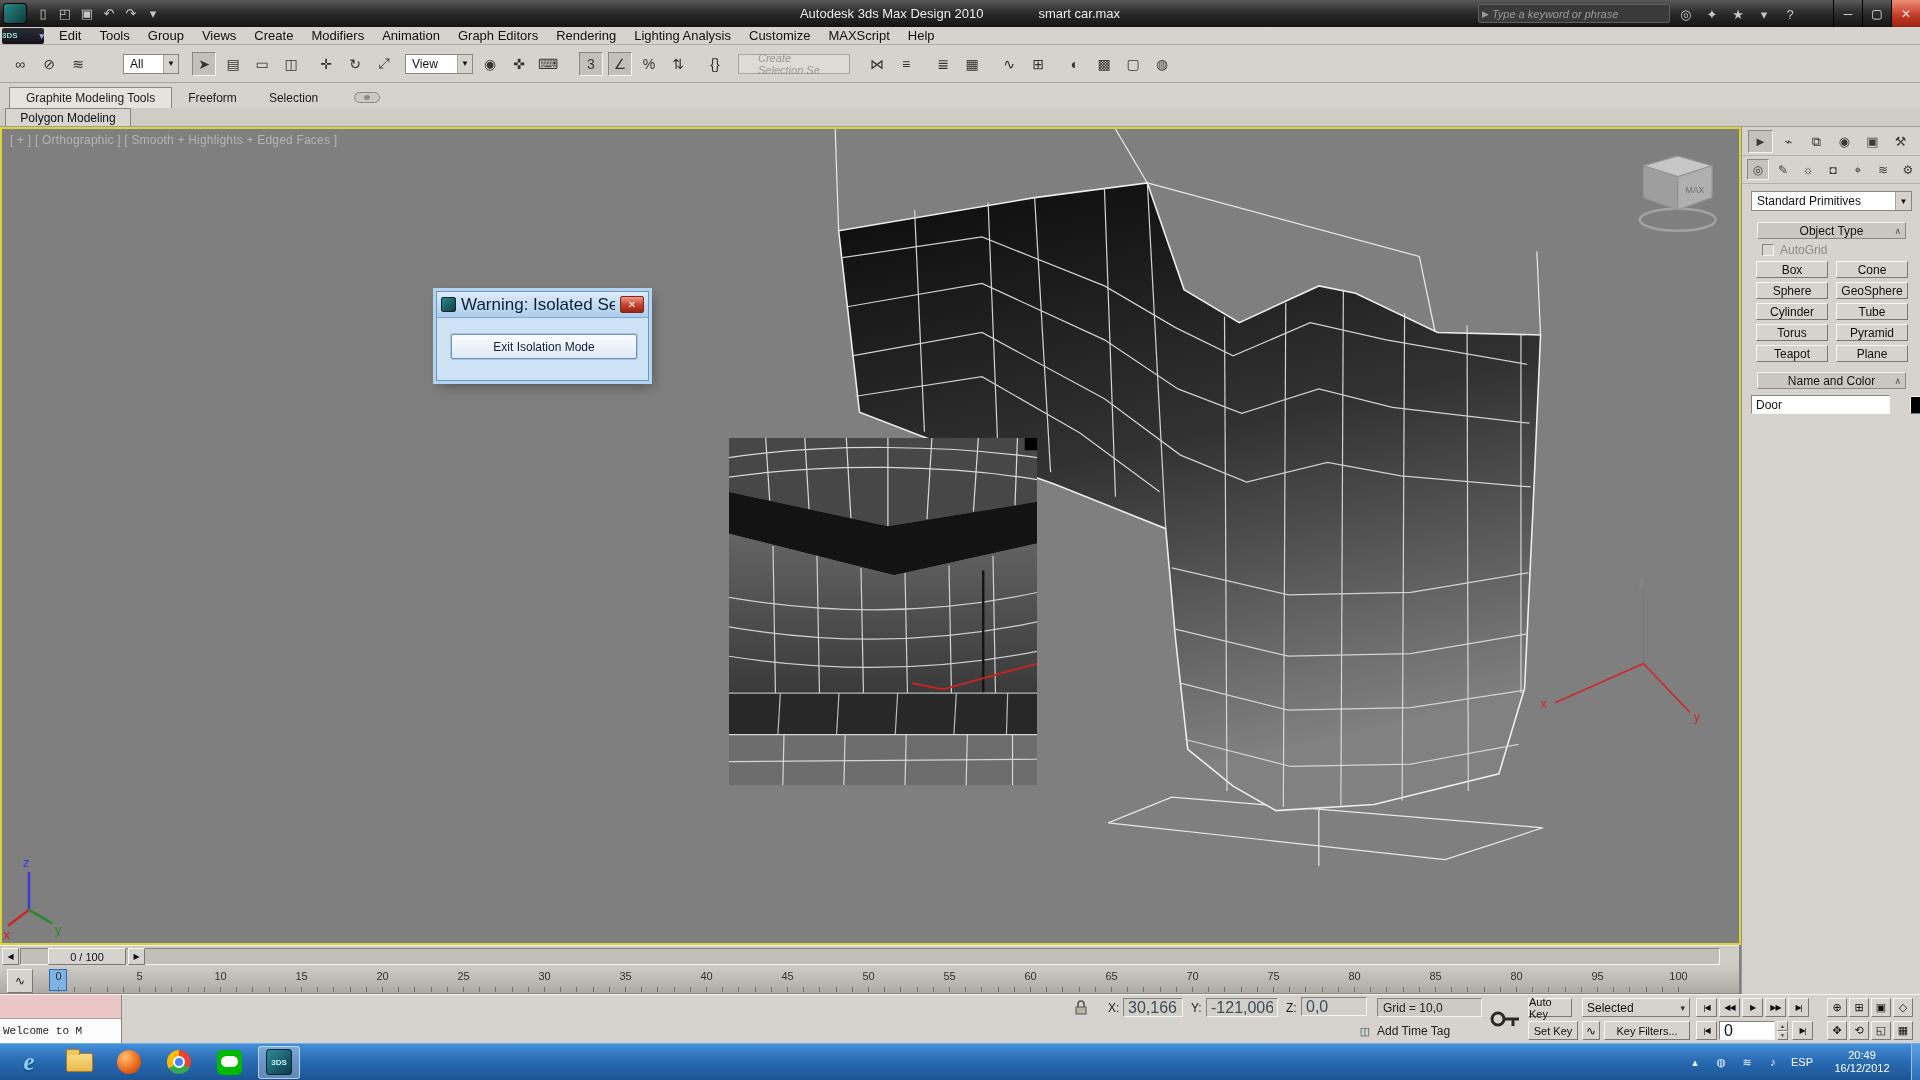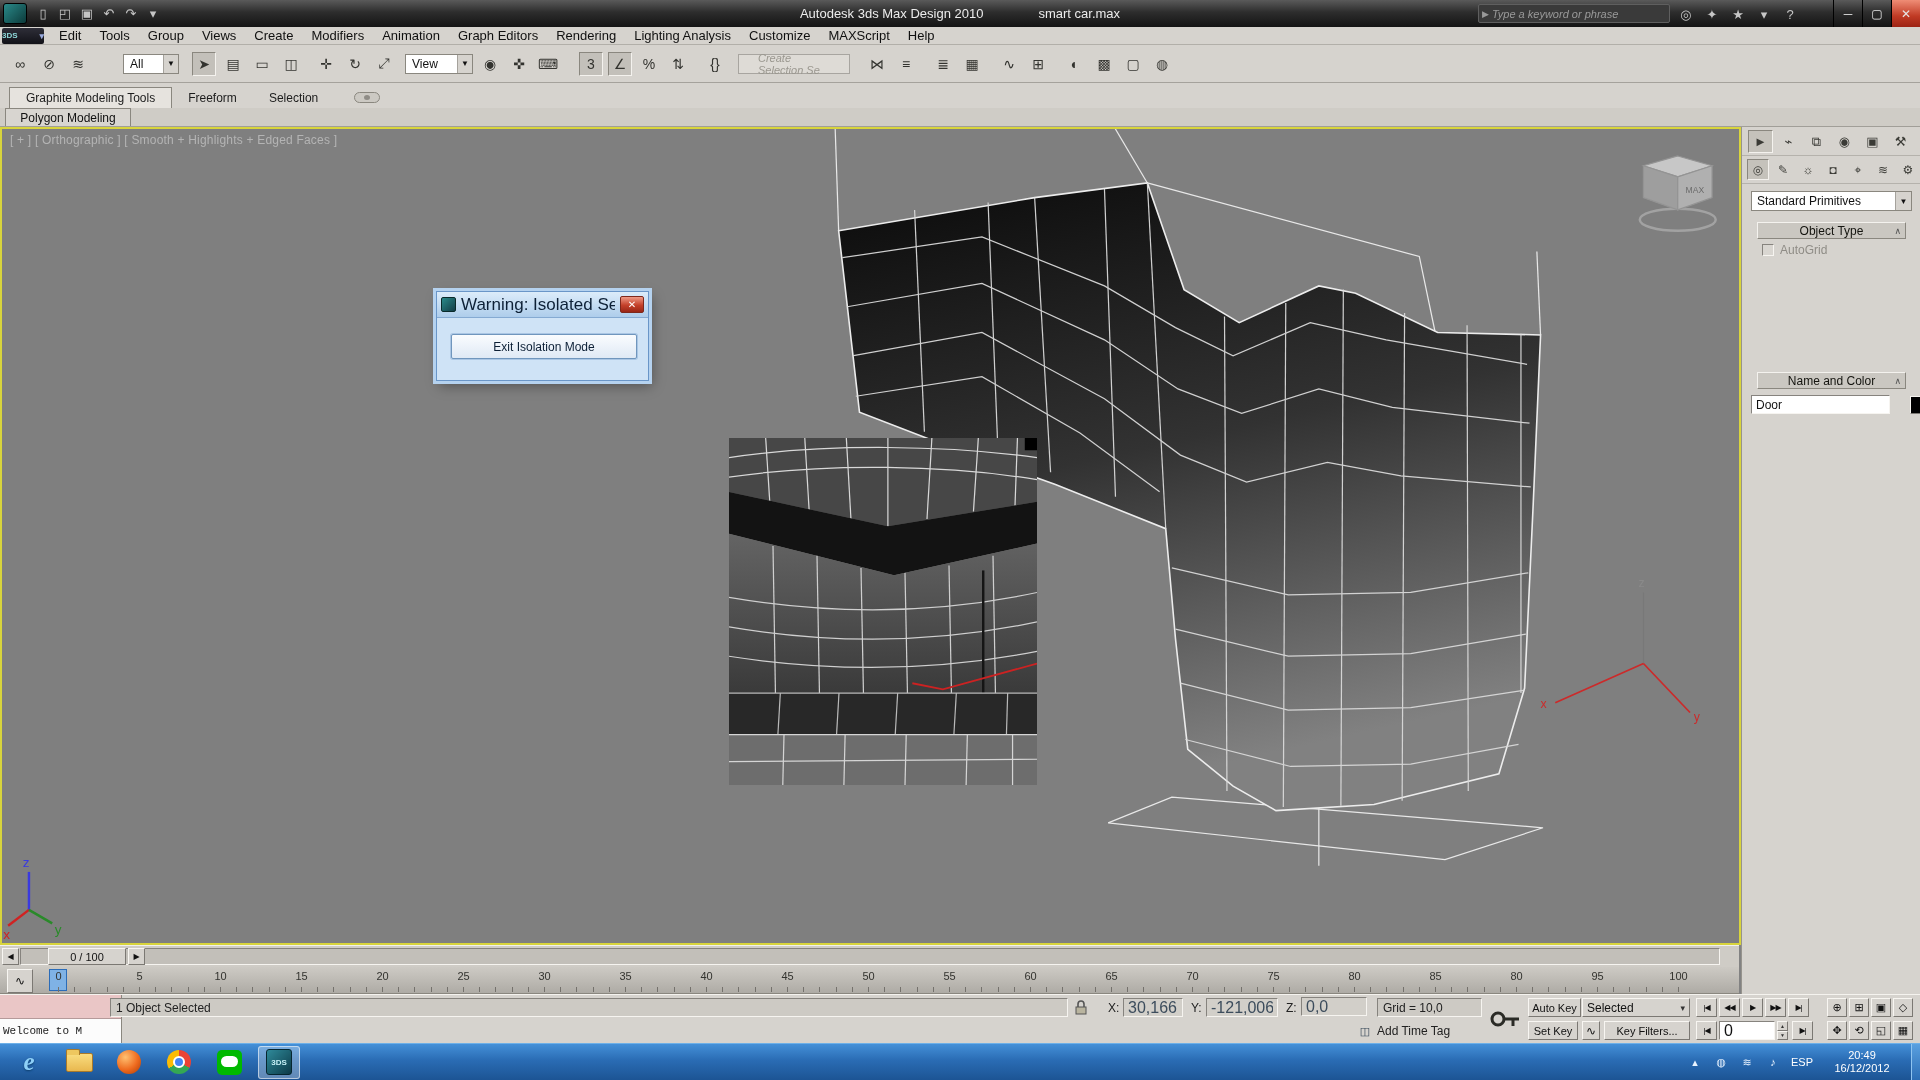--- a/index.html
+++ b/index.html
@@ -382,20 +382,32 @@
     <span>Standard Primitives</span>
     <span class="ddbtn">▼</span>
   </div>
   <div class="rollout" style="top:95px">
     <span>Object Type</span>
       <span class="chev">∧</span>
   </div>
   <div class="agrow">
     <div class="cb"></div>
     <span>AutoGrid</span>
+  </div>
+  <div class="primgrid">
+    <div class="btn3d prim">Box</div>
+    <div class="btn3d prim">Cone</div>
+    <div class="btn3d prim">Sphere</div>
+    <div class="btn3d prim">GeoSphere</div>
+    <div class="btn3d prim">Cylinder</div>
+    <div class="btn3d prim">Tube</div>
+    <div class="btn3d prim">Torus</div>
+    <div class="btn3d prim">Pyramid</div>
+    <div class="btn3d prim">Teapot</div>
+    <div class="btn3d prim">Plane</div>
   </div>
   <div class="rollout" style="top:245px">
     <span>Name and Color</span>
       <span class="chev">∧</span>
   </div>
   <div class="namerow">
     <input class="namefield" value="Door" style="">
     <div class="swatch"></div>
   </div>
 </div>
@@ -436,21 +448,20 @@
 </div>
 <div id="mcurve" class="btn3d abs">∿</div>
 
 <div id="statusbar" class="abs">
   <div class="listener">
     <div class="lp"></div>
     <div class="lw">
         <span>Welcome to M</span>
       </div>
   </div>
-  <div class="field abs" style="left:110px;top:3px;width:958px;height:19px">1 Object Selected</div>
   <div class="abs" style="left:1073px;top:4px">
     <svg width="16" height="17">
         <path d="M5,8 V5 a3,3 0 0 1 6,0 V8" fill="none" stroke="#555" stroke-width="1.6"></path>
         <rect x="3" y="8" width="10" height="7" fill="#b9b49f" stroke="#555"></rect>
       </svg>
   </div>
   <span class="slabel abs" style="left:1108px;top:6px">X:</span>
   <input class="sfield abs" style="left: 1123px; top: 3px; width: 60px;" value="30,166">
   <span class="slabel abs" style="left:1191px;top:6px">Y:</span>
   <input class="sfield abs" style="left: 1206px; top: 3px; width: 72px;" value="-121,006">
@@ -459,21 +470,21 @@
   <div class="field abs" style="left:1377px;top:3px;width:105px;height:19px">Grid = 10,0</div>
   <div class="abs" style="left:1356px;top:27px;width:18px;height:18px;font-size:11px;color:#345;display:flex;align-items:center;justify-content:center">◫</div>
   <div class="abs" style="left:1377px;top:29px;font-size:12px;color:#222">Add Time Tag</div>
   <div class="abs" style="left:1489px;top:8px">
     <svg width="32" height="32">
         <circle cx="9" cy="16" r="6" fill="none" stroke="#2b2b26" stroke-width="3"></circle>
         <line x1="15" y1="16" x2="30" y2="16" stroke="#2b2b26" stroke-width="3"></line>
         <line x1="24" y1="16" x2="24" y2="23" stroke="#2b2b26" stroke-width="3"></line>
       </svg>
   </div>
-  <div class="btn3d abs" style="left:1528px;top:3px;width:53px;height:19px;font-size:11px">Auto Key</div>
+  <div class="btn3d abs" style="left:1528px;top:3px;width:44px;height:19px;font-size:11px">Auto Key</div>
   <div class="btn3d abs" style="left:1582px;top:3px;width:108px;height:19px;justify-content:flex-start;padding:0 4px">
       <span>Selected</span>
       <span class="ddarr">▾</span>
     </div>
   <div class="btn3d abs" style="left:1528px;top:26px;width:50px;height:19px;font-size:11px">Set Key</div>
   <div class="btn3d abs" style="left:1582px;top:26px;width:18px;height:19px">∿</div>
   <div class="btn3d abs" style="left:1604px;top:26px;width:86px;height:19px;font-size:11px">Key Filters...</div>
 
   <div class="btn3d pbtn abs" style="left:1696px;top:3px">|◀</div>
   <div class="btn3d pbtn abs" style="left:1719px;top:3px">◀◀</div>

